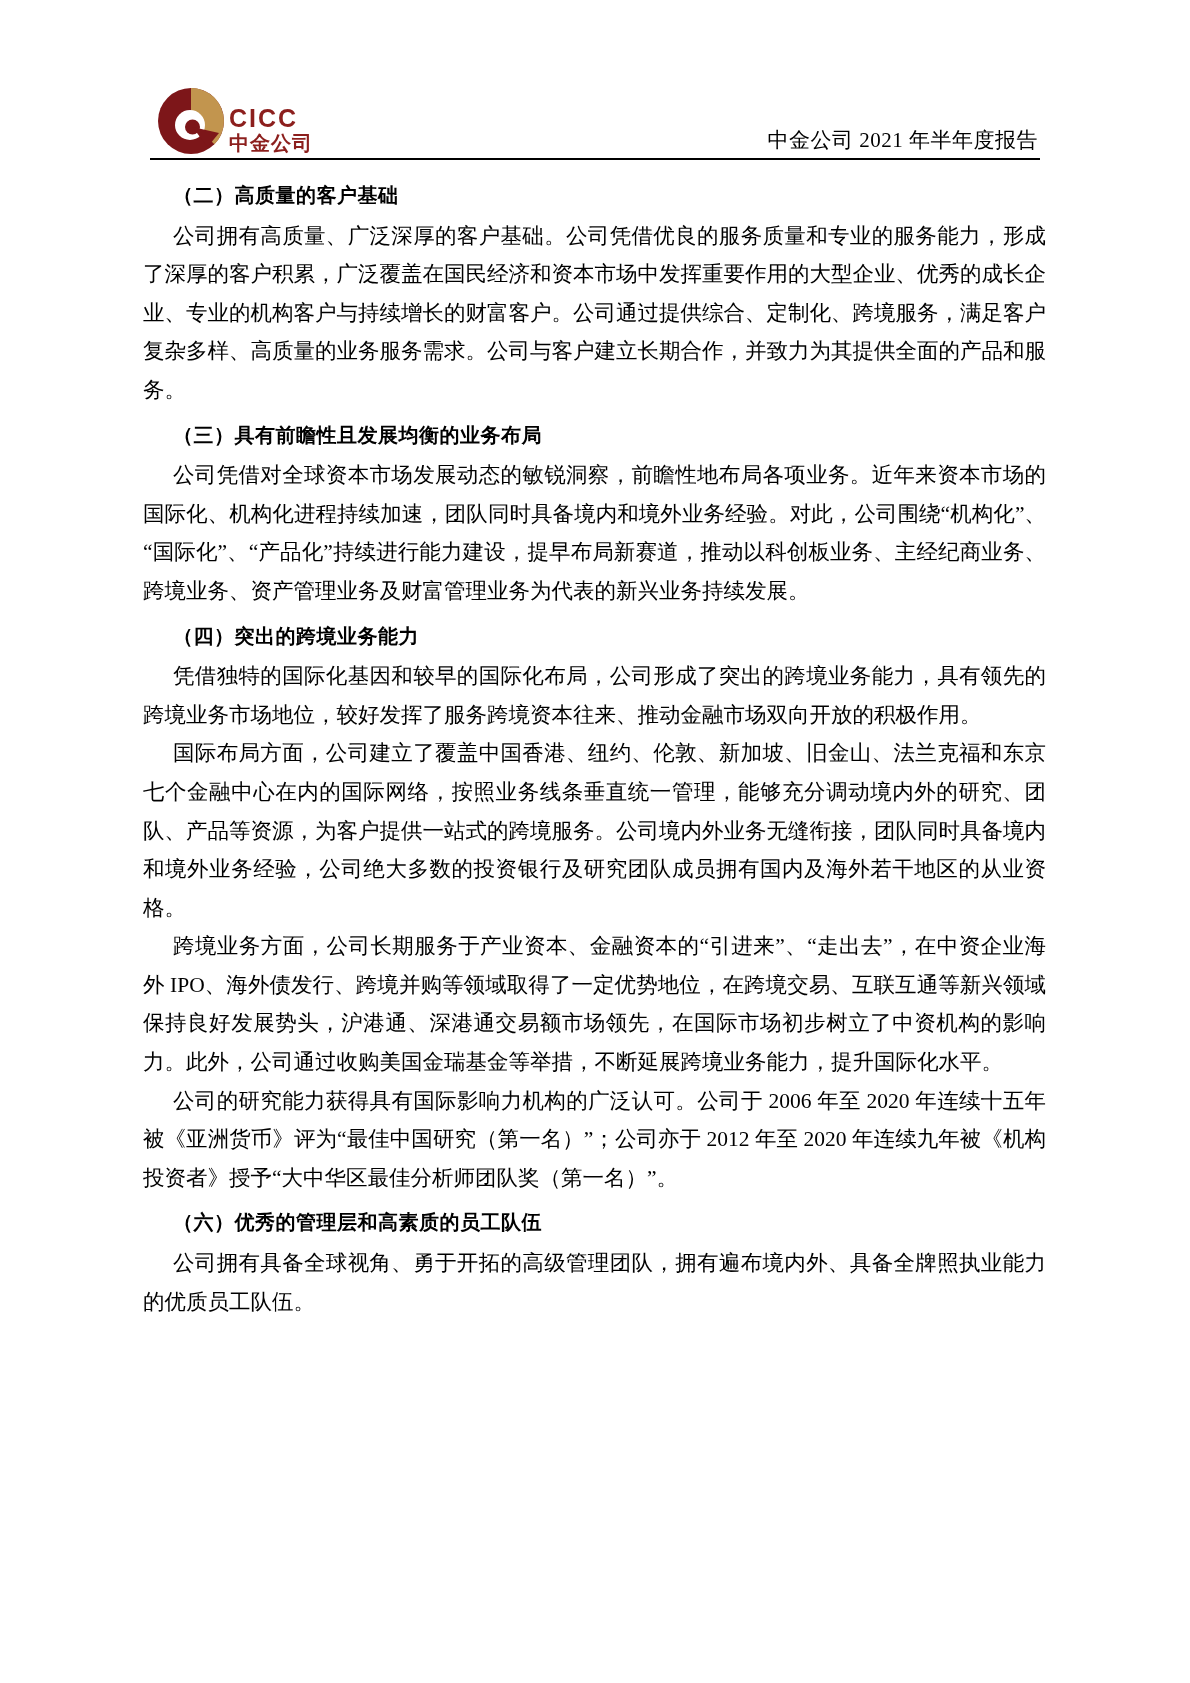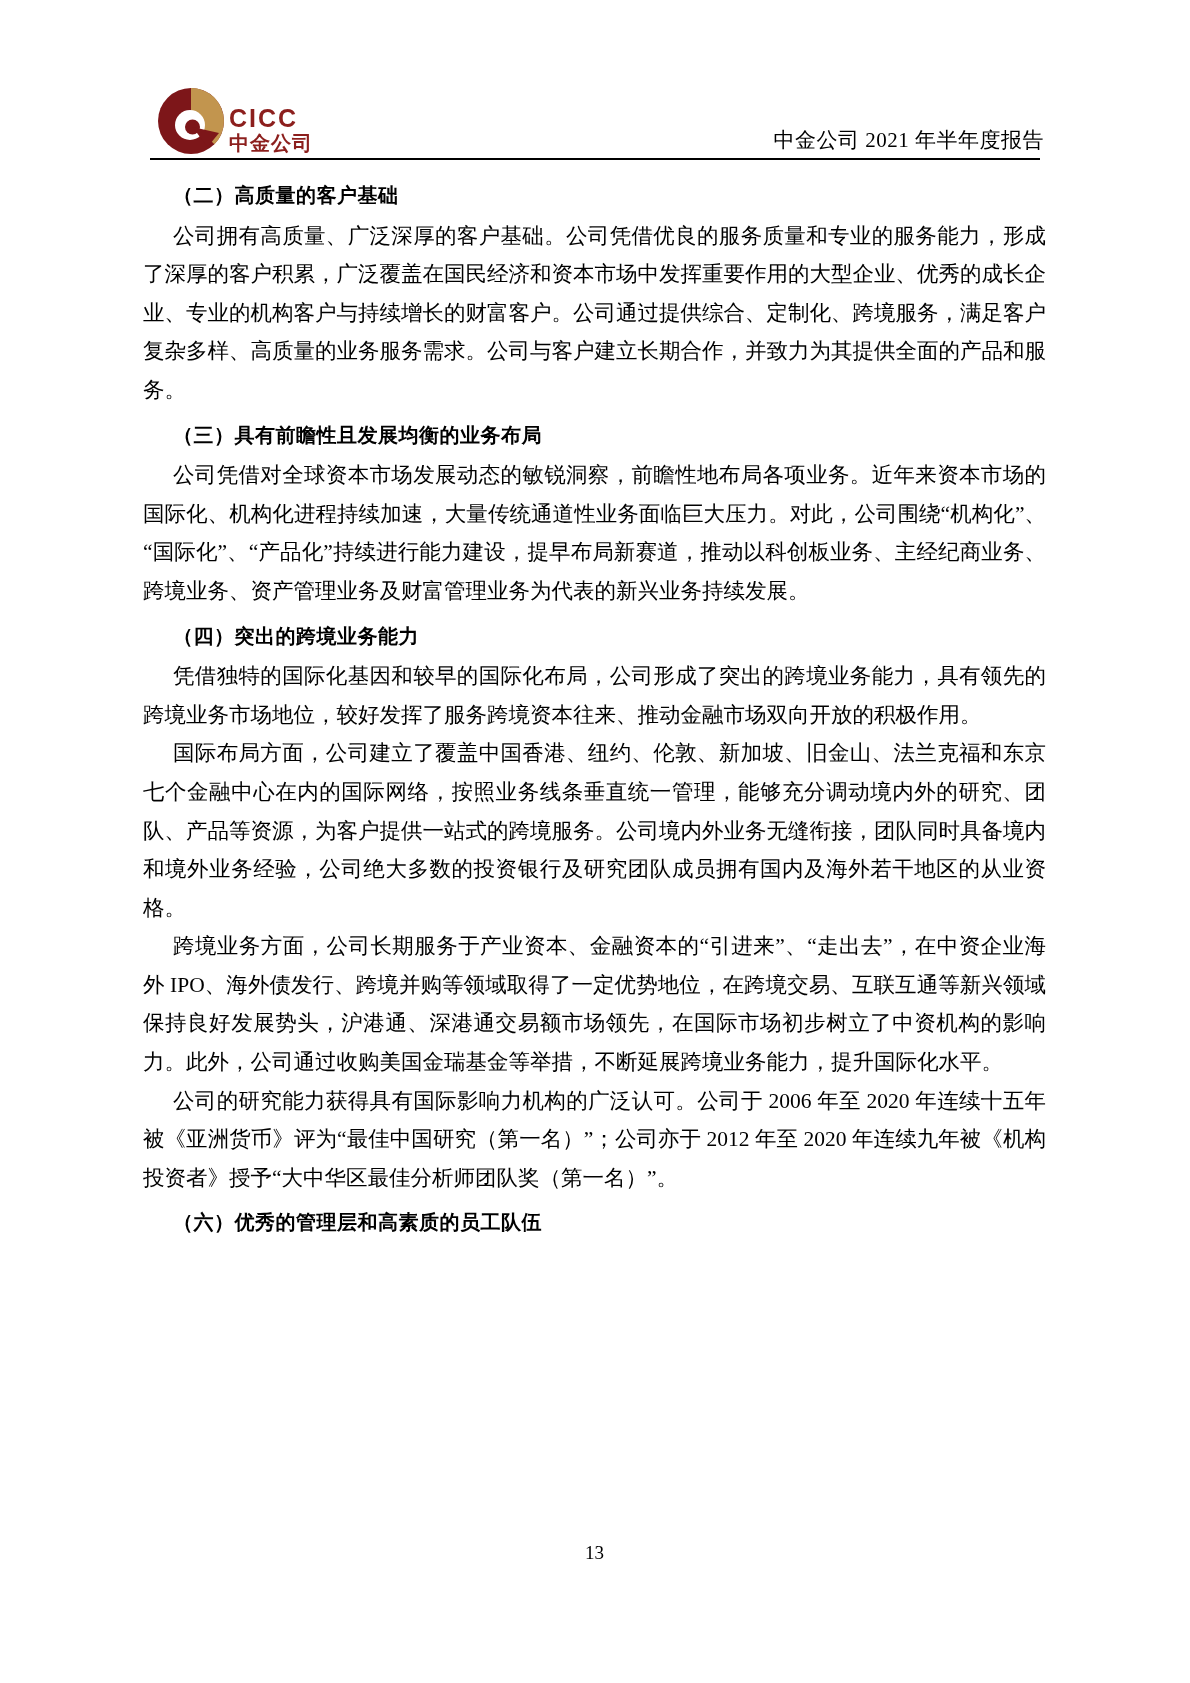--- a/index.html
+++ b/index.html
@@ -23,21 +23,21 @@
   .logo-mark .disc{fill:var(--logo-red);}
   .logo-mark .wedge{fill:var(--logo-gold);}
   .logo-mark .swirl-white{fill:#ffffff;}
   .logo-mark .swirl-core,.logo-mark .swirl-tail{fill:var(--logo-red);}
   .logo-text{margin-left:5px;margin-top:10px;color:var(--logo-text);
     font-family:"Liberation Sans","DejaVu Sans",sans-serif;line-height:1;}
   .logo-cicc{font-size:25px;font-weight:bold;letter-spacing:2px;margin-top:8px;}
   .logo-cn{font-size:20px;font-weight:bold;margin-top:2px;letter-spacing:1px;}
 
   .report-title{
-    position:absolute;top:126px;right:146px;
+    position:absolute;top:126px;right:152px;
     font-size:21px;letter-spacing:0.5px;white-space:nowrap;
   }
   .header-rule{
     position:absolute;left:150px;top:158px;width:890px;height:0;
     border:none;border-top:2px solid var(--rule);margin:0;
   }
 
   
   main#content{
     position:absolute;left:143px;top:170px;width:903px;
@@ -81,33 +81,31 @@
     <hr class="header-rule">
   </header>
 
   <main id="content">
       <section>
         <h2 class="sec-heading">（二）高质量的客户基础</h2>
         <p class="body-para">公司拥有高质量、广泛深厚的客户基础。公司凭借优良的服务质量和专业的服务能力，形成了深厚的客户积累，广泛覆盖在国民经济和资本市场中发挥重要作用的大型企业、优秀的成长企业、专业的机构客户与持续增长的财富客户。公司通过提供综合、定制化、跨境服务，满足客户复杂多样、高质量的业务服务需求。公司与客户建立长期合作，并致力为其提供全面的产品和服务。</p>
       </section>
       <section>
         <h2 class="sec-heading">（三）具有前瞻性且发展均衡的业务布局</h2>
-        <p class="body-para">公司凭借对全球资本市场发展动态的敏锐洞察，前瞻性地布局各项业务。近年来资本市场的国际化、机构化进程持续加速，大量传统通道性业务面临巨大压力。对此，公司围绕“机构化”、“国际化”、“产品化”持续进行能力建设，提早布局新赛道，推动以科创板业务、主经纪商业务、跨境业务、资产管理业务及财富管理业务为代表的新兴业务持续发展。</p>
+        <p class="body-para">公司凭借对全球资本市场发展动态的敏锐洞察，前瞻性地布局各项业务。近年来资本市场的国际化、机构化进程持续加速，团队同时具备境内和境外业务经验。对此，公司围绕“机构化”、“国际化”、“产品化”持续进行能力建设，提早布局新赛道，推动以科创板业务、主经纪商业务、跨境业务、资产管理业务及财富管理业务为代表的新兴业务持续发展。</p>
       </section>
       <section>
         <h2 class="sec-heading">（四）突出的跨境业务能力</h2>
         <p class="body-para">凭借独特的国际化基因和较早的国际化布局，公司形成了突出的跨境业务能力，具有领先的跨境业务市场地位，较好发挥了服务跨境资本往来、推动金融市场双向开放的积极作用。</p>
         <p class="body-para">国际布局方面，公司建立了覆盖中国香港、纽约、伦敦、新加坡、旧金山、法兰克福和东京七个金融中心在内的国际网络，按照业务线条垂直统一管理，能够充分调动境内外的研究、团队、产品等资源，为客户提供一站式的跨境服务。公司境内外业务无缝衔接，团队同时具备境内和境外业务经验，公司绝大多数的投资银行及研究团队成员拥有国内及海外若干地区的从业资格。</p>
         <p class="body-para">跨境业务方面，公司长期服务于产业资本、金融资本的“引进来”、“走出去”，在中资企业海外 IPO、海外债发行、跨境并购等领域取得了一定优势地位，在跨境交易、互联互通等新兴领域保持良好发展势头，沪港通、深港通交易额市场领先，在国际市场初步树立了中资机构的影响力。此外，公司通过收购美国金瑞基金等举措，不断延展跨境业务能力，提升国际化水平。</p>
       </section>
       <section>
         <p class="body-para">公司的研究能力获得具有国际影响力机构的广泛认可。公司于 2006 年至 2020 年连续十五年被《亚洲货币》评为“最佳中国研究（第一名）”；公司亦于 2012 年至 2020 年连续九年被《机构投资者》授予“大中华区最佳分析师团队奖（第一名）”。</p>
       </section>
       <section>
         <h2 class="sec-heading">（六）优秀的管理层和高素质的员工队伍</h2>
+        <p class="body-para">公司拥有具备全球视角、勇于开拓的高级管理团队，拥有遍布境内外、具备全牌照执业能力的优质员工队伍。</p>
       </section>
     </main>
 
-  <footer class="page-footer">
-    <span>13</span>
-  </footer>
 
 </div>
 
 </body></html>

